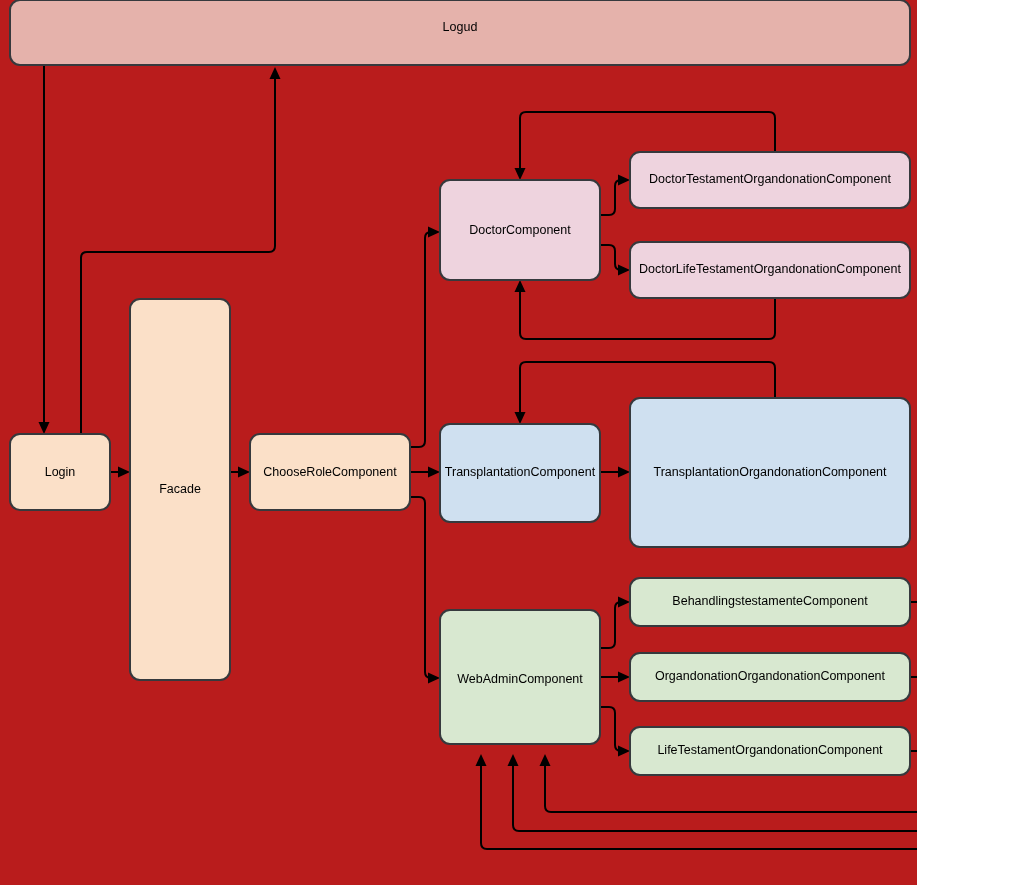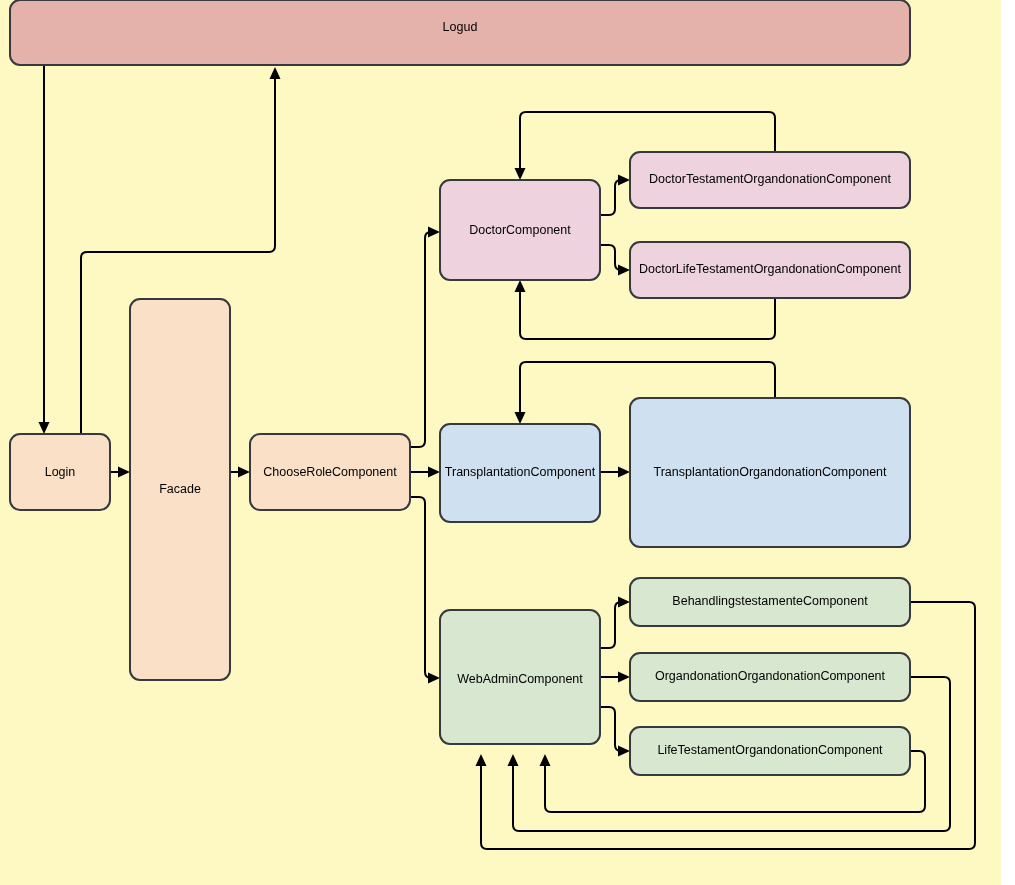--- a/index.html
+++ b/index.html
@@ -2,23 +2,23 @@
 <html><head>
 <meta charset="utf-8">
 <style>
   html, body {
     margin: 0;
     padding: 0;
     background: #ffffff;
   }
   #canvas {
     position: relative;
-    width: 1001px;
+    width: 917px;
     height: 885px;
-    background: #fef9c3;
+    background: #b91c1c;
     overflow: hidden;
     font-family: "Liberation Sans", sans-serif;
   }
   svg.diagram {
     position: absolute;
     left: 0;
     top: 0;
     width: 1015px;
     height: 885px;
   }

